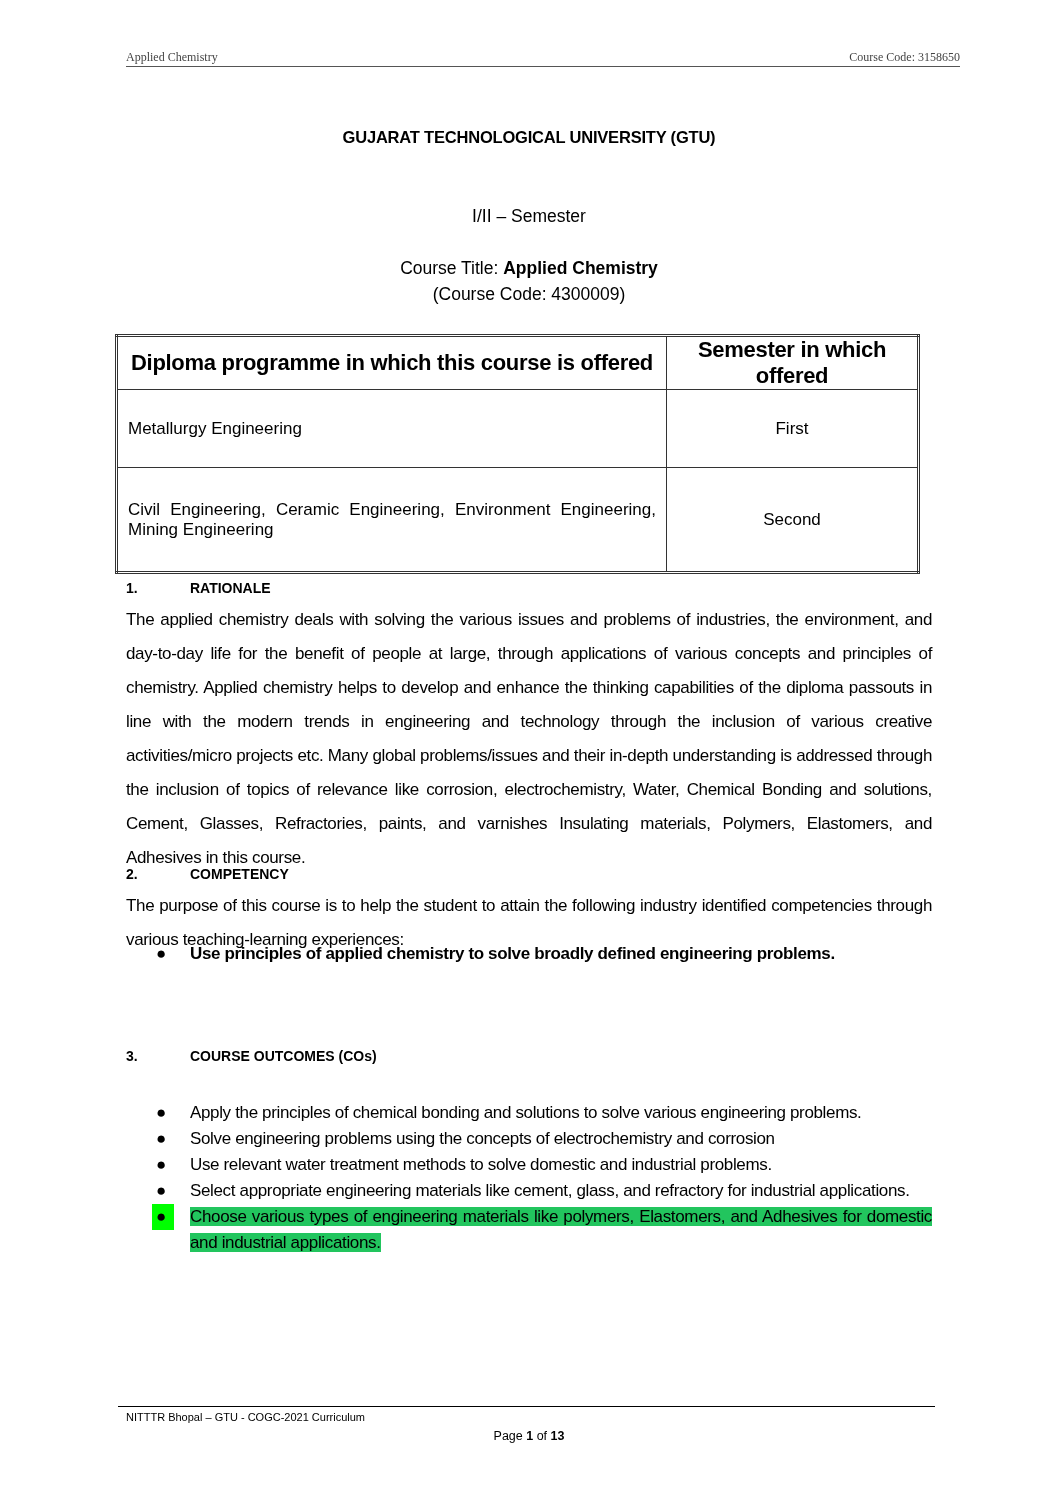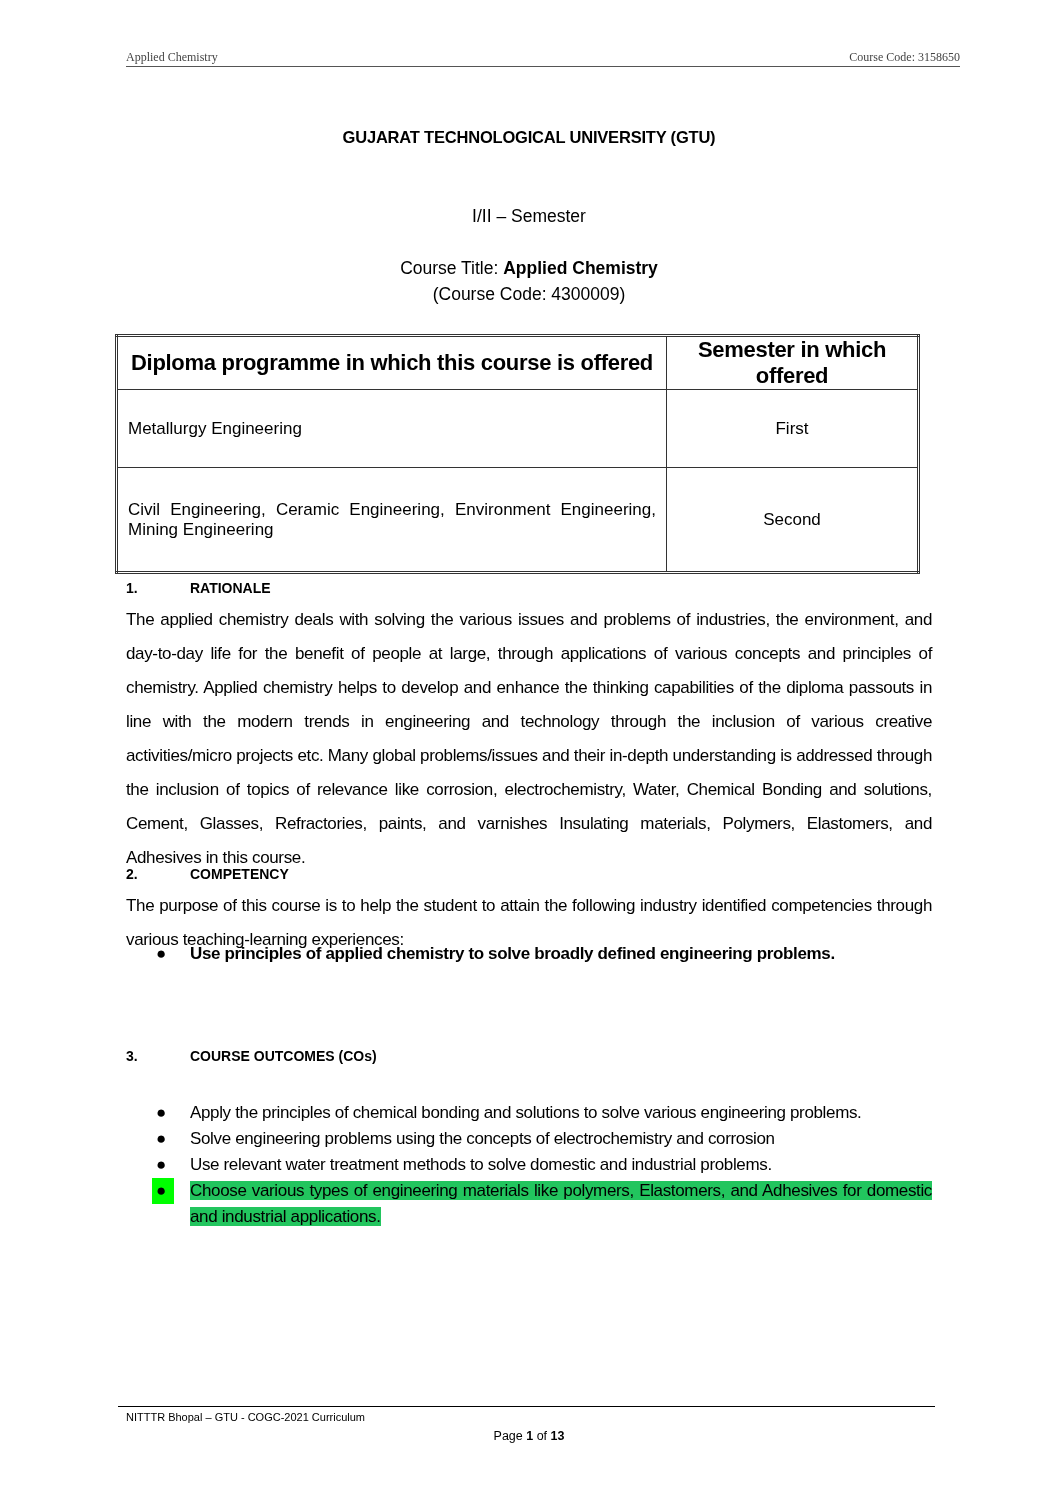--- a/index.html
+++ b/index.html
@@ -92,21 +92,21 @@
     <li class="bold"><span class="dot">●</span><span>Use principles of applied chemistry to solve broadly defined engineering problems.</span></li>
   </ul>
 
   <div class="sec-title" style="top:1000px;margin-top:48px;">
     <span class="num">3.</span><span>COURSE OUTCOMES (COs)</span>
   </div>
   <ul class="bul" style="top:1100px;">
     <li><span class="dot">●</span><span>Apply the principles of chemical bonding and solutions to solve various engineering problems.</span></li>
     <li><span class="dot">●</span><span>Solve engineering problems using the concepts of electrochemistry and corrosion</span></li>
     <li><span class="dot">●</span><span> Use relevant water treatment methods to solve domestic and industrial problems.</span></li>
-    <li><span class="dot">●</span></li>
+    <li><span class="dot">●</span><span>Select appropriate engineering materials like cement, glass, and refractory for industrial applications.</span></li>
     <li class="hl"><span class="dot" style="background: rgb(0, 255, 0);">●</span><span class="hltext" style="background: #22c55e;">Choose various types of engineering materials like polymers, Elastomers, and Adhesives for domestic and industrial applications.</span></li>
   </ul>
 
   <div class="ftr-line"></div>
   <div class="ftr-l">NITTTR Bhopal – GTU - COGC-2021 Curriculum</div>
   <div class="ftr-c"><span>Page </span><b>1</b><span> of </span><b>13</b></div>
 
 </div>
 
 </body></html>

